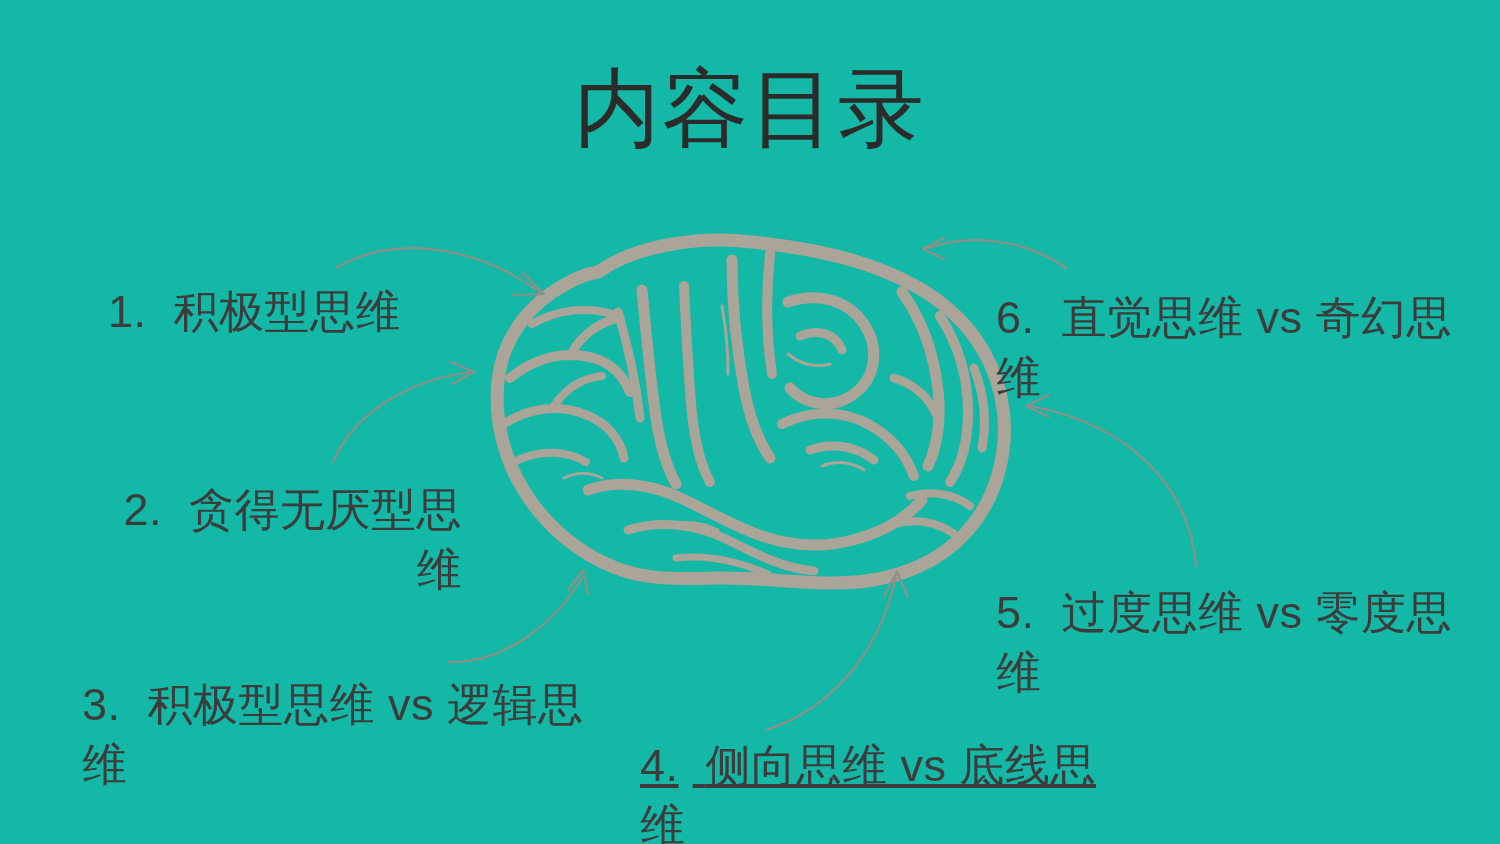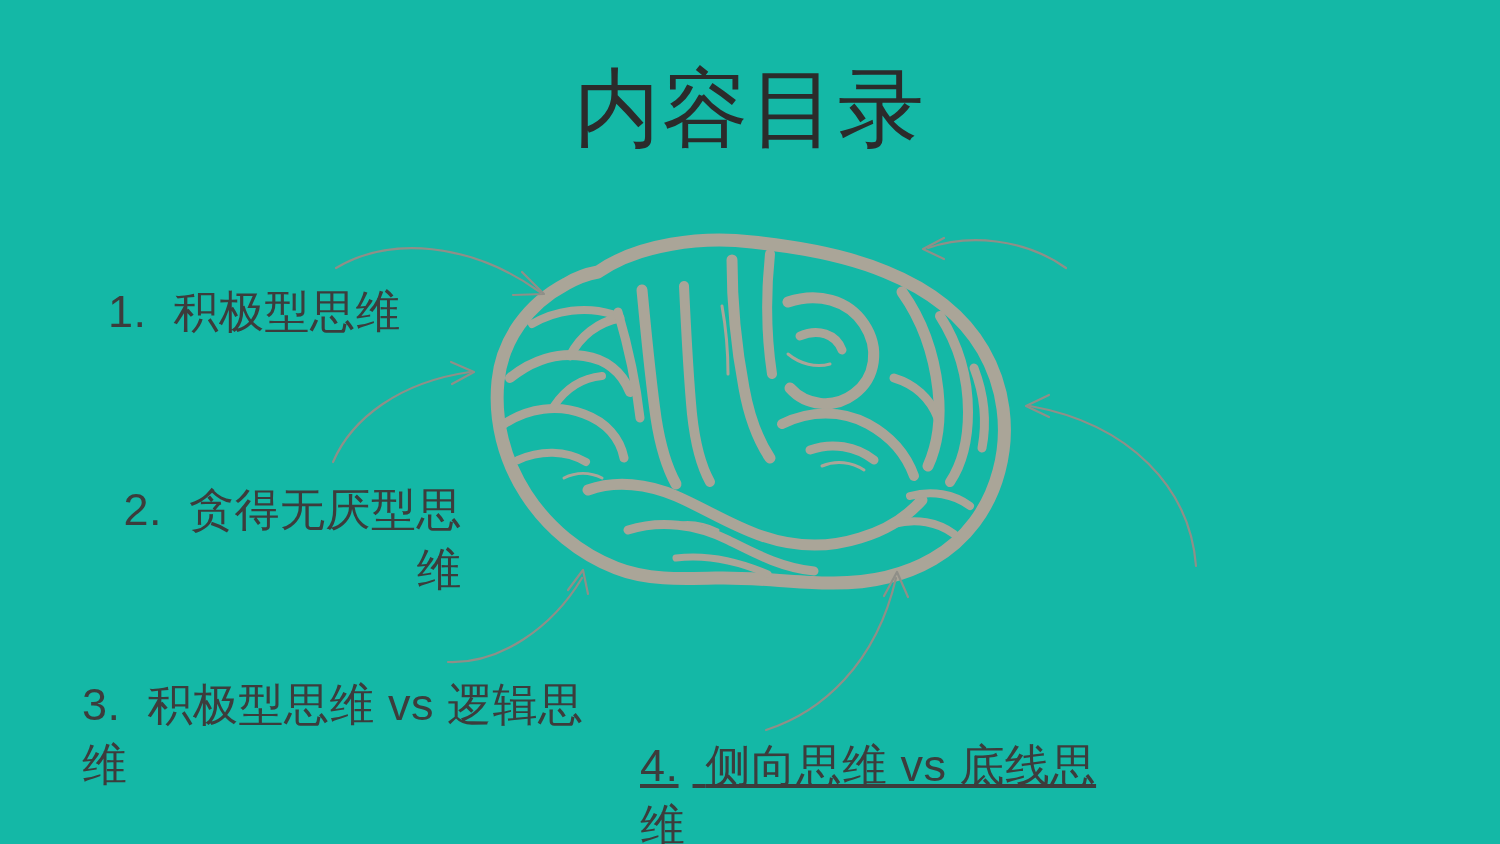--- a/index.html
+++ b/index.html
@@ -234,15 +234,23 @@
   <div class="agenda-item" id="item-3">
     <span class="num" style="margin-right: 14px;">3.</span>
     <span class="txt">积极型思维 vs 逻辑思维</span>
   </div>
 
   <div class="agenda-item" id="item-4">
     <span class="num" style="margin-right: 14px;">4.</span>
     <span class="txt">侧向思维 vs 底线思维</span>
   </div>
 
-
+  <div class="agenda-item" id="item-5">
+    <span class="num" style="margin-right: 14px;">5.</span>
+    <span class="txt">过度思维 vs 零度思维</span>
+  </div>
+
+  <div class="agenda-item" id="item-6">
+    <span class="num" style="margin-right: 14px;">6.</span>
+    <span class="txt">直觉思维 vs 奇幻思维</span>
+  </div>
 
 </div>
 
 </body></html>

